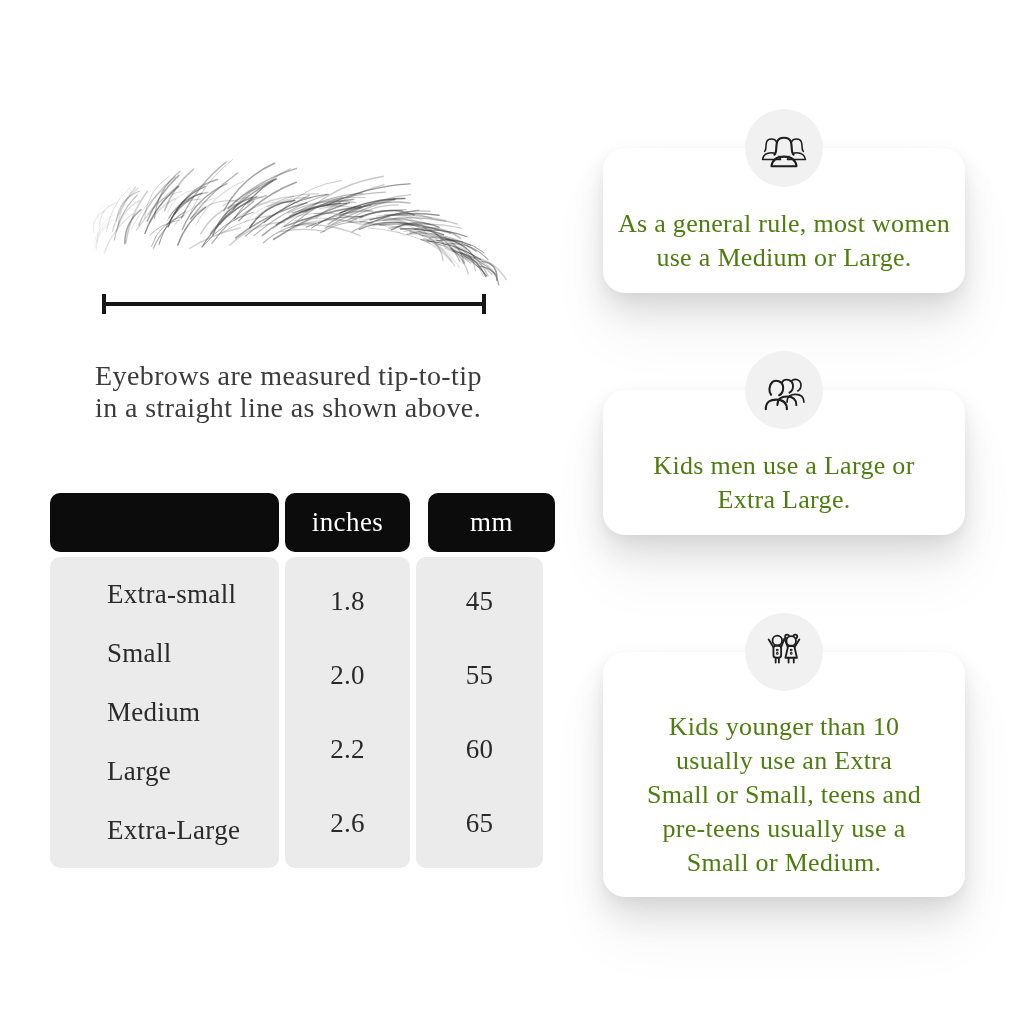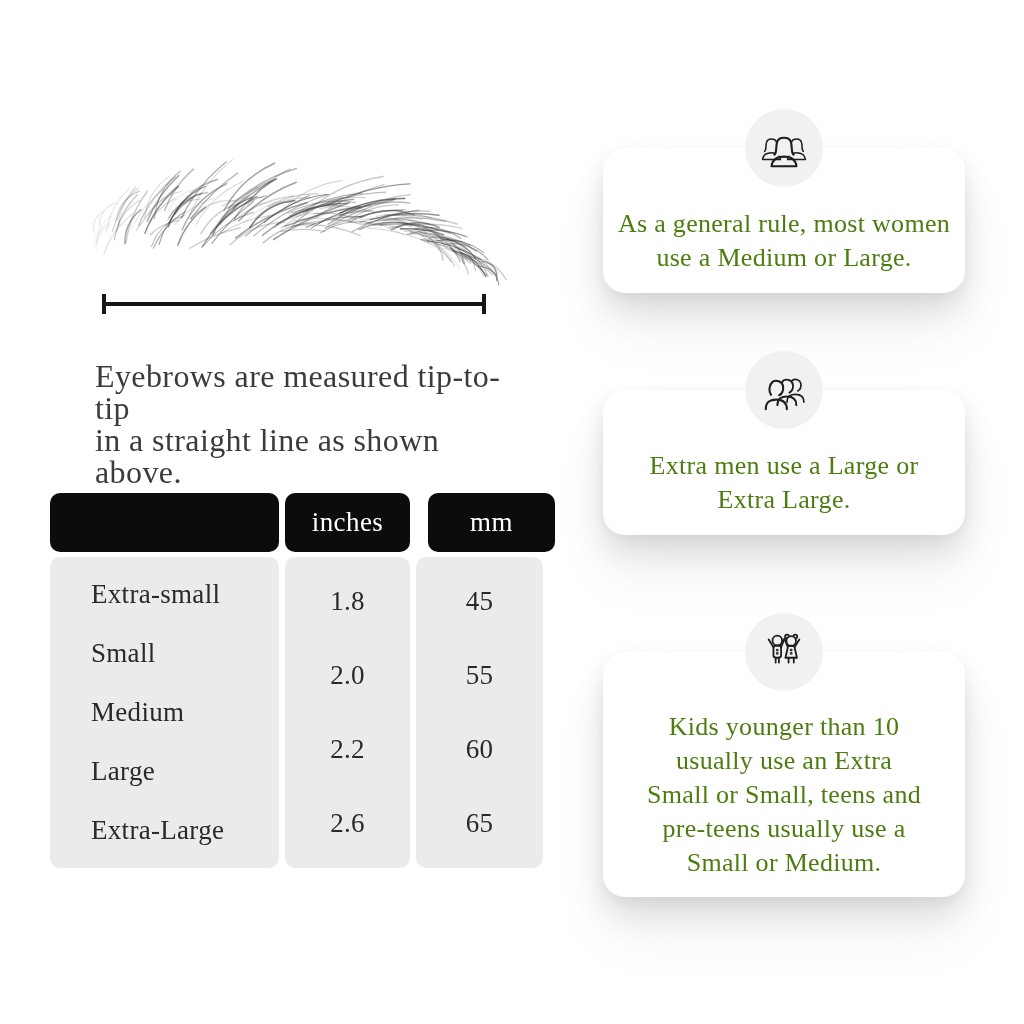--- a/index.html
+++ b/index.html
@@ -11,35 +11,35 @@
   .canvas{position:relative;width:1024px;height:1024px;background:#ffffff;}
 
   
   #brow-svg{position:absolute;left:76px;top:156px;width:440px;height:130px;overflow:visible;}
   .mline{position:absolute;left:102px;top:302px;width:384px;height:4px;background:#161616;}
   .mline .tick{position:absolute;top:-8px;width:4px;height:20px;background:#161616;}
   .tick.t-left{left:0;}
   .tick.t-right{right:0;}
   .caption{
     position:absolute;left:95px;top:360px;width:420px;
-    font-size:32px;line-height:32px;color:#3b3b3b;letter-spacing:0.4px;
+    font-size:28px;line-height:32px;color:#3b3b3b;letter-spacing:0.4px;
   }
 
   
   .thead{
     position:absolute;top:493px;height:59px;background:#0c0c0c;border-radius:10px;
     display:flex;align-items:center;justify-content:center;
     color:#ffffff;font-size:27px;letter-spacing:0.4px;
   }
   .th-size{left:50px;width:229px;}
   .th-inches{left:285px;width:125px;}
   .th-mm{left:416px;width:127px;margin-left:12px;}
   .tbody{
     position:absolute;top:557px;height:311px;background:#ebebeb;border-radius:10px;
-    display:flex;flex-direction:column;padding:8px 0;box-sizing:border-box;
+    display:flex;flex-direction:column;padding:8px 16px;box-sizing:border-box;
     color:#2a2a2a;font-size:27px;letter-spacing:0.3px;
   }
   .col-size{left:50px;width:229px;}
   .col-inches{left:285px;width:125px;}
   .col-mm{left:416px;width:127px;}
   .tbody .cell{flex:1;display:flex;align-items:center;justify-content:center;}
   .col-size .cell{justify-content:flex-start;padding-left:41px;}
 
   
   .card{
@@ -325,21 +325,21 @@
           <path class="icon-stroke" d="M-5.5,7 C-8,4 -8,-3 -4,-6.5 C0,-9 6,-7 7,-2 C7.5,2 6,6 3,7.5"></path>
         </g>
         <g transform="translate(16,20)">
           <path class="icon-fillw" stroke="none" d="M-5.5,7 C-8,4 -8,-3 -4,-6.5 C0,-9 6,-7 7,-2 C7.5,2 6,6 3,7.5 Z" fill="#f1f1f1"></path>
           <path class="icon-stroke" fill="#f1f1f1" d="M-11,22 C-11,14 -6,12 0,12 C6,12 11,14 11,22"></path>
           <path class="icon-stroke" d="M-5.5,7 C-8,4 -8,-3 -4,-6.5 C0,-9 6,-7 7,-2 C7.5,2 6,6 3,7.5"></path>
         </g>
       </svg>
     </div>
     <div class="card-text">
-      <div>Extra men use a Large or</div>
+      <div>Kids men use a Large or</div>
       <div>Extra Large.</div>
     </div>
   </div>
 
   <div class="card card-3">
     <div class="badge">
       <svg viewBox="0 0 48 44">
         <g class="icon-stroke" style="stroke-width:1.9;">
 
           <path d="M13,17 L8,9"></path>

